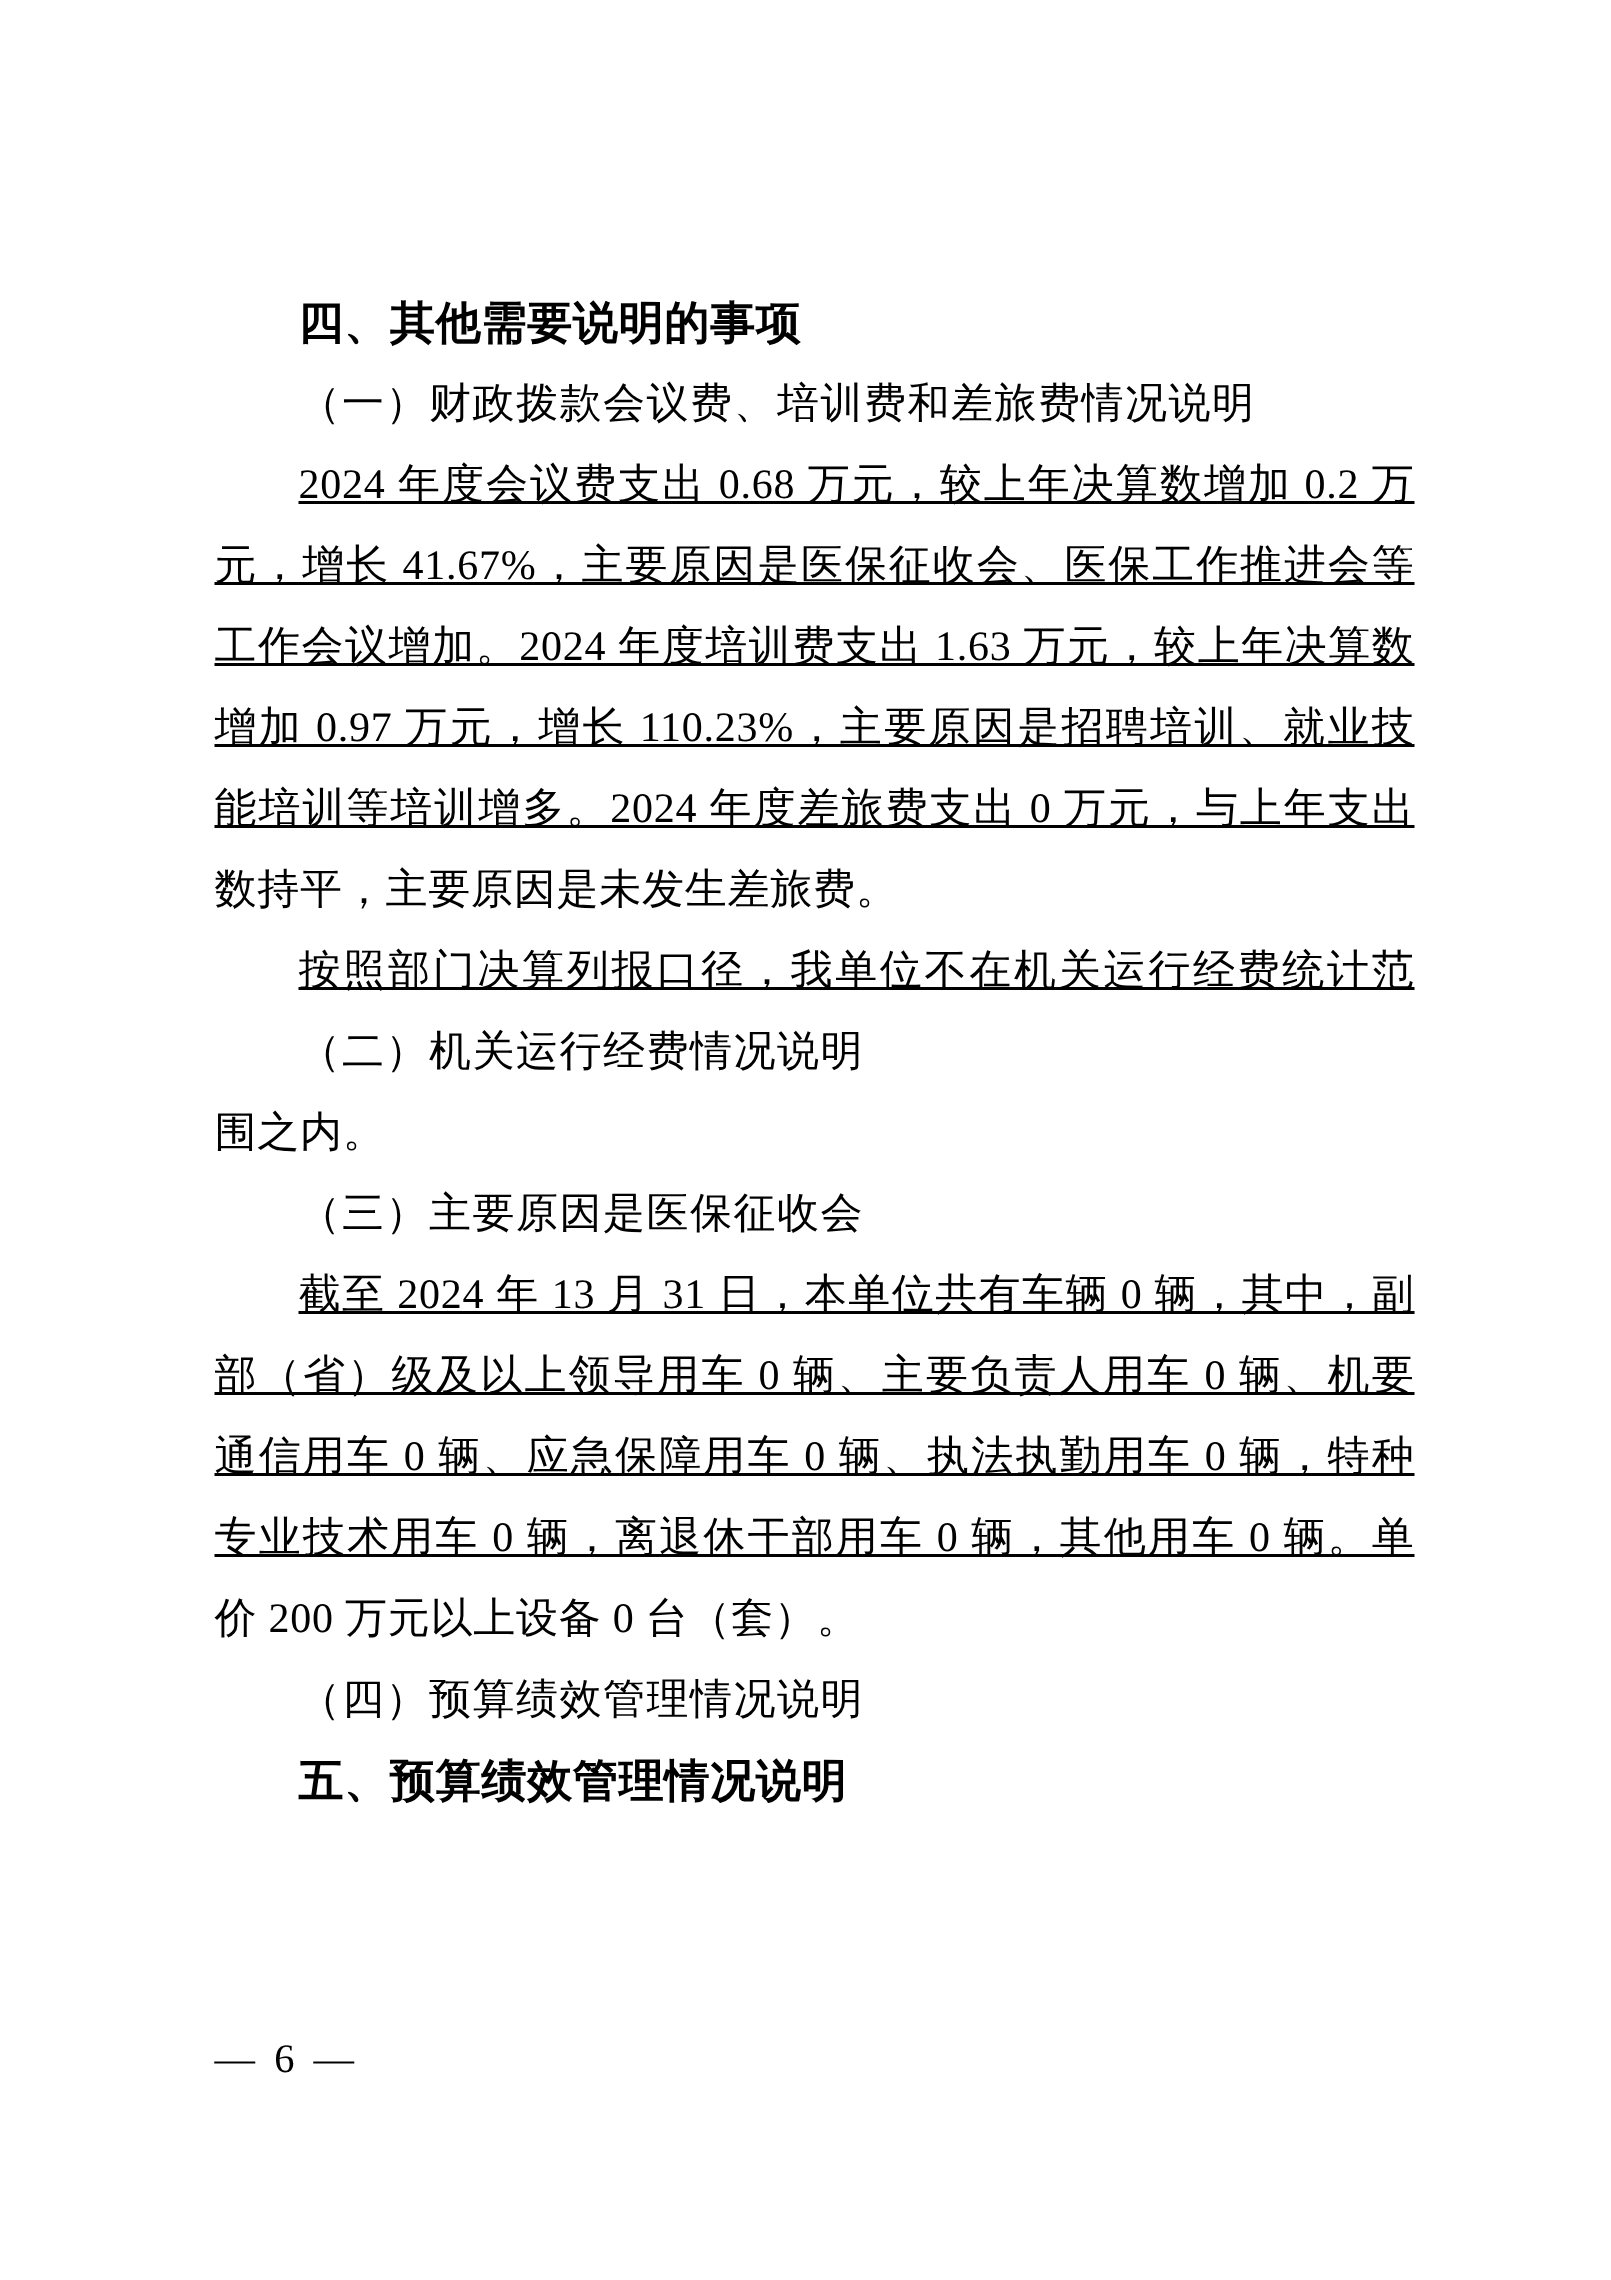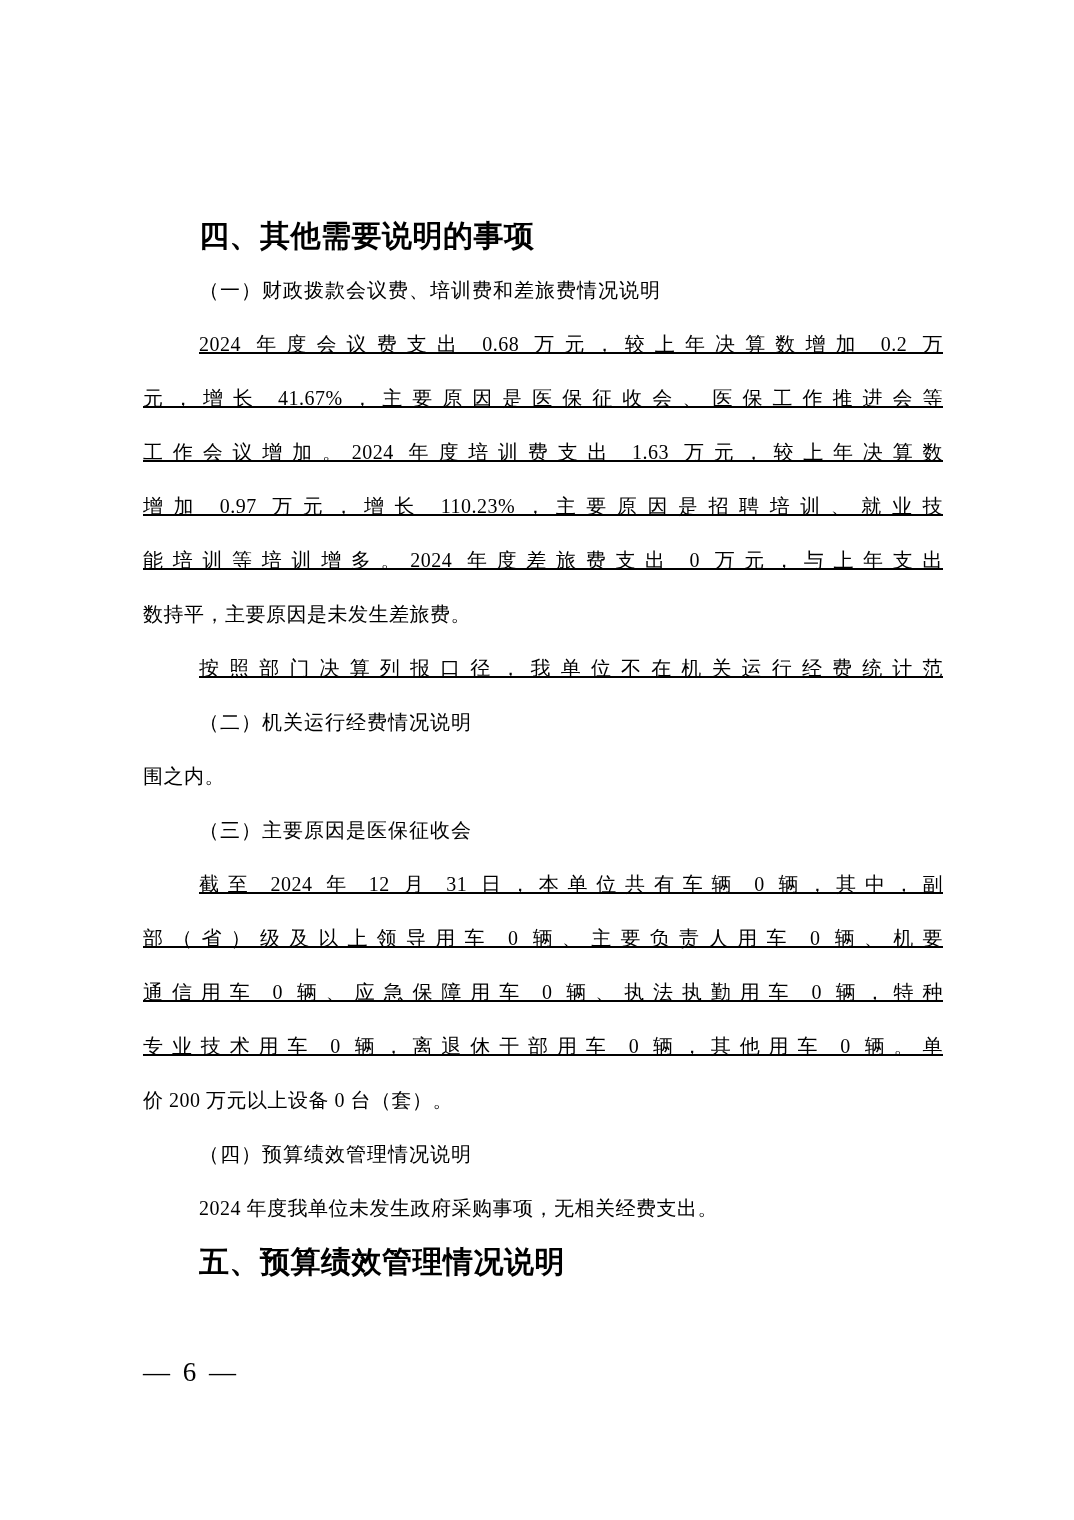--- a/index.html
+++ b/index.html
@@ -11,27 +11,27 @@
     position: relative;
     width: 1074px;
     height: 1520px;
     background: #ffffff;
     color: #000000;
     overflow: hidden;
   }
   .content {
     position: absolute;
     left: 143px;
-    top: 209px;
+    top: 189px;
     width: 800px;
   }
   .line {
     line-height: 54px;
     height: 54px;
-    font-size: 20px;
+    font-size: 28px;
     letter-spacing: 0.5px;
   }
   
   .h {
     font-family: "Liberation Sans", "DejaVu Sans", sans-serif;
     font-weight: 700;
     font-size: 30px;
   }
   
   .sub, .body {
@@ -67,26 +67,25 @@
     <div class="line body ind j">2024 年度会议费支出 0.68 万元，较上年决算数增加 0.2 万</div>
     <div class="line body j">元，增长 41.67%，主要原因是医保征收会、医保工作推进会等</div>
     <div class="line body j">工作会议增加。2024 年度培训费支出 1.63 万元，较上年决算数</div>
     <div class="line body j">增加 0.97 万元，增长 110.23%，主要原因是招聘培训、就业技</div>
     <div class="line body j">能培训等培训增多。2024 年度差旅费支出 0 万元，与上年支出</div>
     <div class="line body">数持平，主要原因是未发生差旅费。</div>
     <div class="line body ind j">按照部门决算列报口径，我单位不在机关运行经费统计范</div>
     <div class="line sub ind">（二）机关运行经费情况说明</div>
     <div class="line body">围之内。</div>
     <div class="line sub ind">（三）主要原因是医保征收会</div>
-    <div class="line body ind j">截至 2024 年 12 月 31 日，本单位共有车辆 0 辆，其中，副</div>
+    <div class="line body ind j">截至 2024 年 13 月 31 日，本单位共有车辆 0 辆，其中，副</div>
     <div class="line body j">部（省）级及以上领导用车 0 辆、主要负责人用车 0 辆、机要</div>
     <div class="line body j">通信用车 0 辆、应急保障用车 0 辆、执法执勤用车 0 辆，特种</div>
     <div class="line body j">专业技术用车 0 辆，离退休干部用车 0 辆，其他用车 0 辆。单</div>
     <div class="line body">价 200 万元以上设备 0 台（套）。</div>
     <div class="line sub ind">（四）预算绩效管理情况说明</div>
-    <div class="line body ind">2024 年度我单位未发生政府采购事项，无相关经费支出。</div>
     <div class="line h ind">五、预算绩效管理情况说明</div>
   </main>
 
   <footer class="footer">
     <span>— 6 —</span>
   </footer>
 </div>
 
 </body></html>

